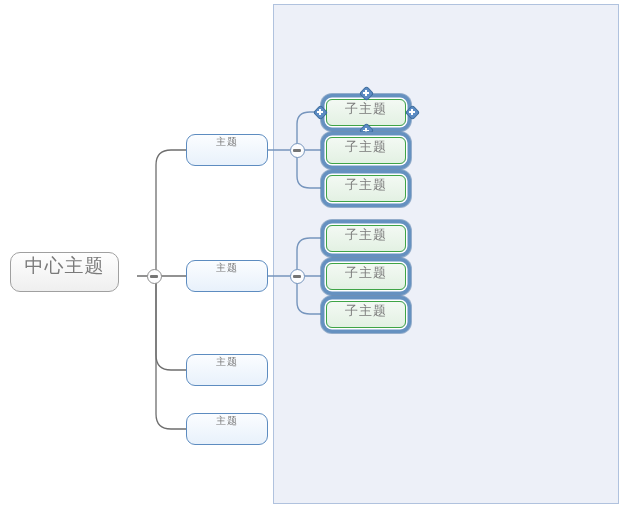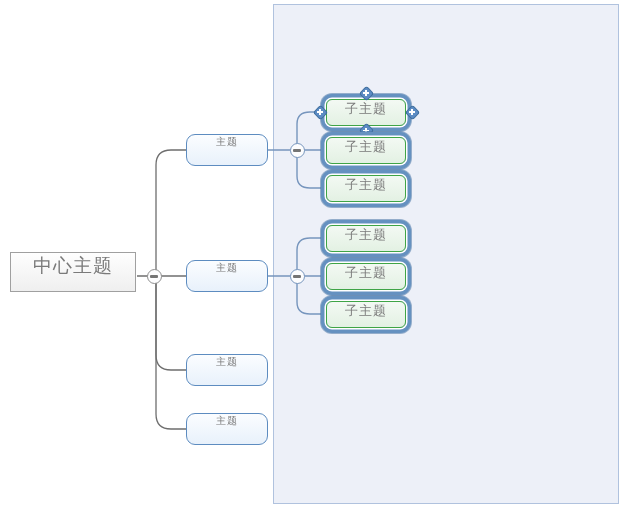--- a/index.html
+++ b/index.html
@@ -13,22 +13,22 @@
     background:#edf0f8;border:1.4px solid #b0c2de;box-sizing:border-box;
   }
   
   svg.connectors{position:absolute;left:0;top:0;pointer-events:none;}
   
   .node{
     position:absolute;display:flex;align-items:flex-start;justify-content:center;
     box-sizing:border-box;color:#7a7a7a;cursor:default;
   }
   .root-node{
-    left:10px;top:252px;width:126px;height:40px;
-    border:1.4px solid #a0a0a0;border-radius:0;
+    left:10px;top:252px;width:109px;height:40px;
+    border:1.4px solid #a0a0a0;border-radius:10px;
     background:linear-gradient(180deg,#fefefe 0%,#efefef 100%);
     font-size:19px;letter-spacing:1px;
   }
   .topic-node{
     left:186px;width:82px;height:32px;
     border:1.4px solid #5d8cc0;border-radius:9px;
     background:linear-gradient(180deg,#fbfdff 0%,#e8f1fb 100%);
     font-size:10px;letter-spacing:1px;
   }
   .topic-1{top:134px;} .topic-2{top:260px;} .topic-3{top:354px;} .topic-4{top:413px;}

